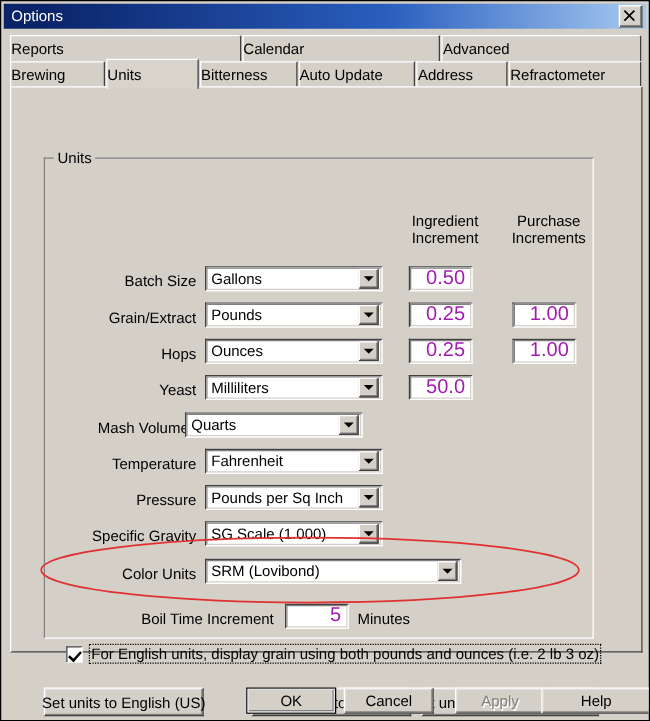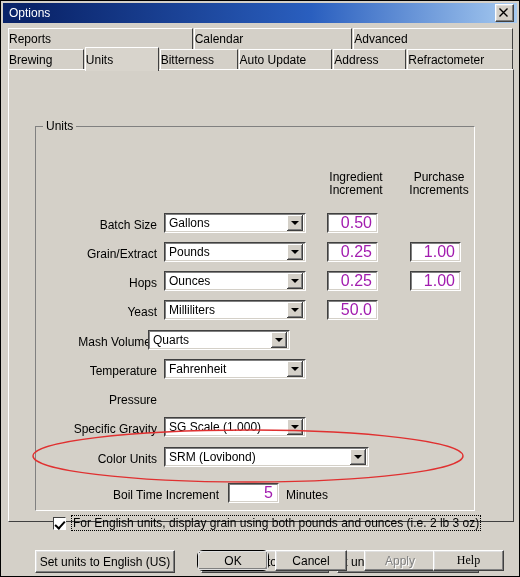--- a/index.html
+++ b/index.html
@@ -319,29 +319,29 @@
   .btn.default-btn .btn-inner {
     position: absolute;
     left: 0; top: 0; right: 0; bottom: 0;
     border: 1px solid #dfdfdf;
     box-shadow: inset -1px -1px 0 #808080;
     display: flex;
     align-items: center;
     justify-content: center;
   }
 
-  #preset-us       { left: 26px;  top: 480px; width: 140px; height: 23px; }
+  #preset-us       { left: 26px;  top: 480px; width: 128px; height: 23px; }
   #preset-metric   { left: 192px; top: 480px; width: 128px; height: 23px; }
   #preset-imperial { left: 328px; top: 480px; width: 142px; height: 23px; }
 
   
-  #btn-ok      { left: 196px; top: 549px; width: 72px; height: 21px; border-radius: 6px; }
+  #btn-ok      { left: 196px; top: 549px; width: 72px; height: 21px; }
   #btn-cancel  { left: 274px; top: 549px; width: 72px; height: 21px; }
   #btn-apply   { left: 352px; top: 549px; width: 72px; height: 21px; }
-  #btn-help    { left: 432px; top: 549px; width: 71px; height: 21px; font-family: Liberation Serif, serif; }
+  #btn-help    { left: 432px; top: 549px; width: 88px; height: 21px; }
 </style>
 </head>
 <body>
 
 <div class="window">
 
   <div class="titlebar">
     <div class="title-text">Options</div>
     <div class="titlebar-spacer"></div>
     <div class="close-btn">
@@ -474,20 +474,26 @@
 
       <div class="row-label" style="top:294px">Temperature</div>
       <div class="combo" style="left:155px; top:289px; width:142px;">
         <div class="combo-in">
           <span class="combo-text">Fahrenheit</span>
           <span class="combo-arrow"></span>
         </div>
       </div>
 
       <div class="row-label" style="top:323px">Pressure</div>
+      <div class="combo" style="left:155px; top:318px; width:142px;">
+        <div class="combo-in">
+          <span class="combo-text">Pounds per Sq Inch</span>
+          <span class="combo-arrow"></span>
+        </div>
+      </div>
 
       <div class="row-label" style="top:352px">Specific Gravity</div>
       <div class="combo" style="left:155px; top:347px; width:142px;">
         <div class="combo-in">
           <span class="combo-text">SG Scale (1.000)</span>
           <span class="combo-arrow"></span>
         </div>
       </div>
 
       <div class="row-label" style="top:382px">Color Units</div>

